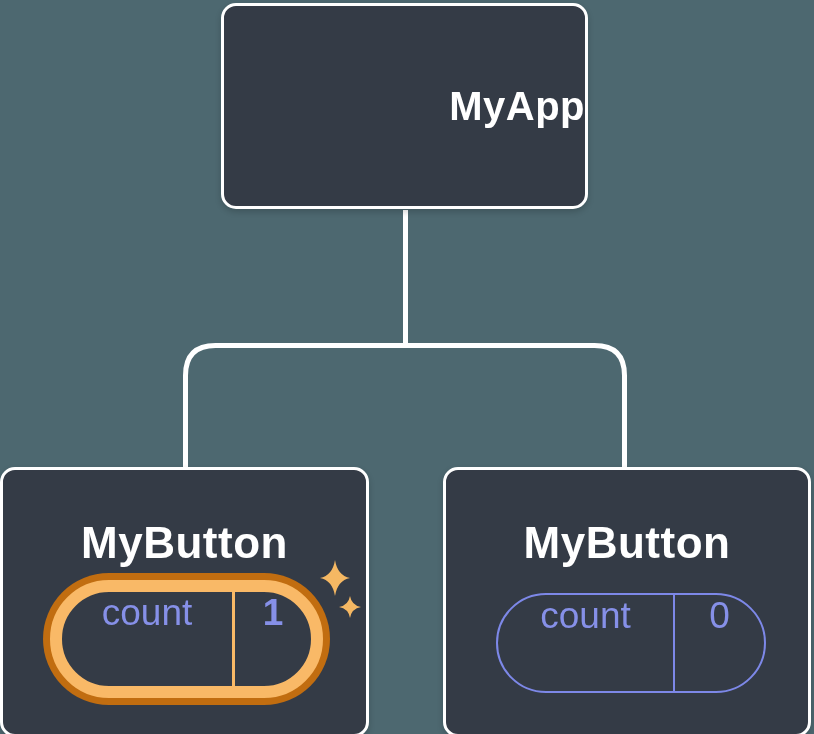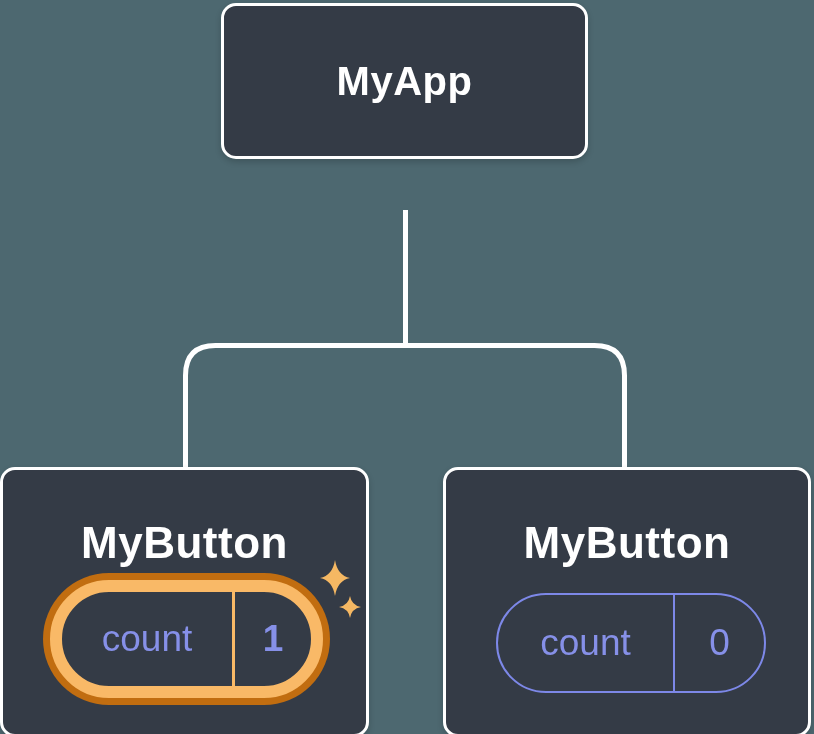--- a/index.html
+++ b/index.html
@@ -24,22 +24,22 @@
     position: absolute;
     background: #343b46;
     border: 3px solid #ffffff;
     border-radius: 15px;
     box-sizing: border-box;
     z-index: 1;
     box-shadow: 0 3px 6px rgba(0,0,0,0.18);
   }
   .node-root {
     left: 221px; top: 3px;
-    width: 367px; height: 156px;
-    display: flex; align-items: center; justify-content: center;
+    width: 367px; height: 206px;
+    display: flex; align-items: center; justify-content: flex-end;
   }
   .node-child-left  { left: 0px;   top: 467px; width: 369px; height: 270px; }
   .node-child-right { left: 443px; top: 467px; width: 368px; height: 270px; }
 
   .node-label {
     color: #ffffff;
     font-size: 40px;
     font-weight: 600;
     letter-spacing: 0.5px;
   }
@@ -70,21 +70,21 @@
     border: 12px solid #f9b967;
     box-shadow: 0 0 0 7px #c16d10;
   }
   .pill-plain {
     left: 50px; top: 123px;
     width: 270px; height: 100px;
     border: 2px solid #7d88e8;
   }
   .pill-seg {
     display: flex;
-    align-items: center;
+    align-items: flex-start;
     justify-content: center;
   }
   .pill-seg-key-hl   { width: 170px; }
   .pill-seg-key-pl   { width: 175px; }
   .pill-seg-val      { flex: 1; }
   .pill-divider-hl   { width: 3px; background: #f9b967; }
   .pill-divider-pl   { width: 2px; background: #7d88e8; }
 
   .state-key {
     color: #8690e8;

